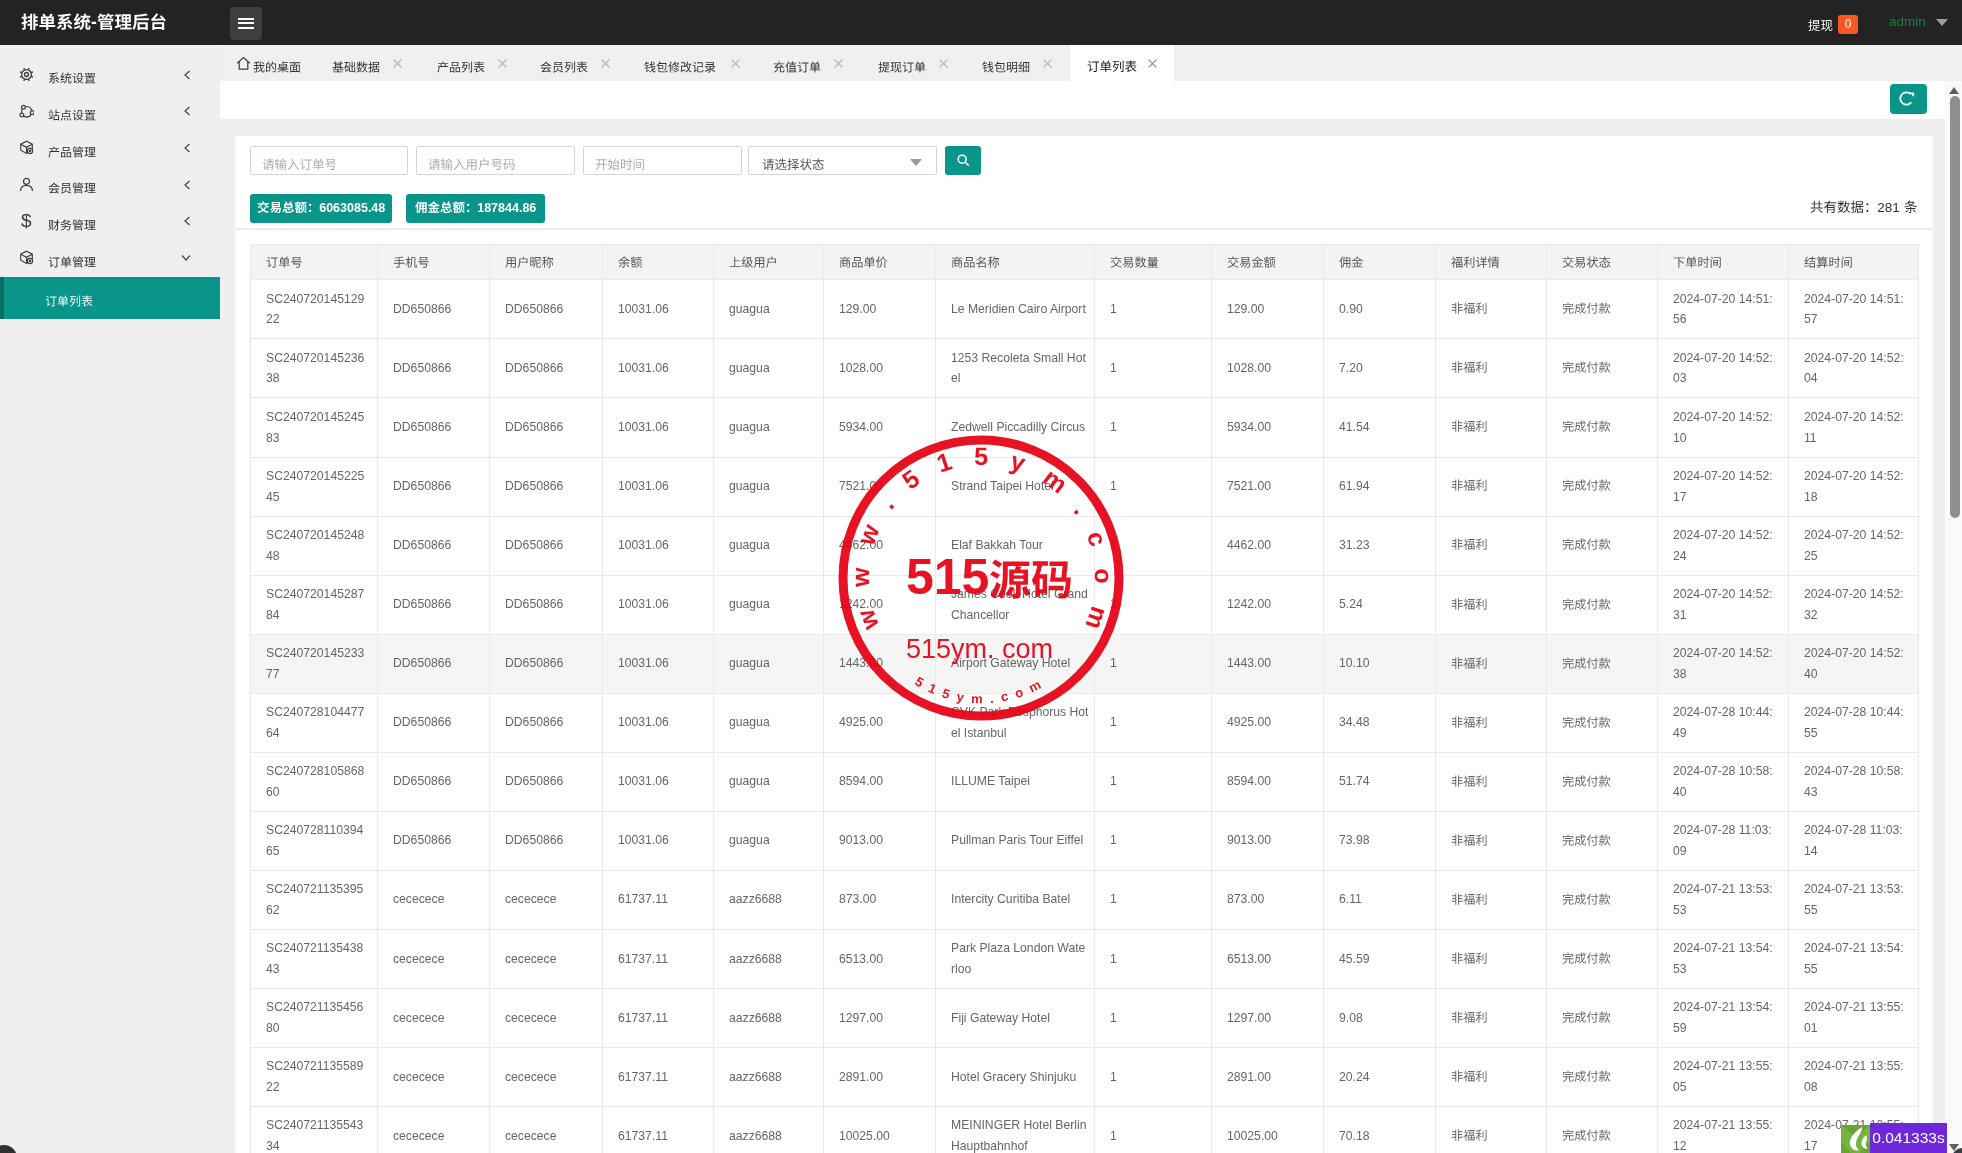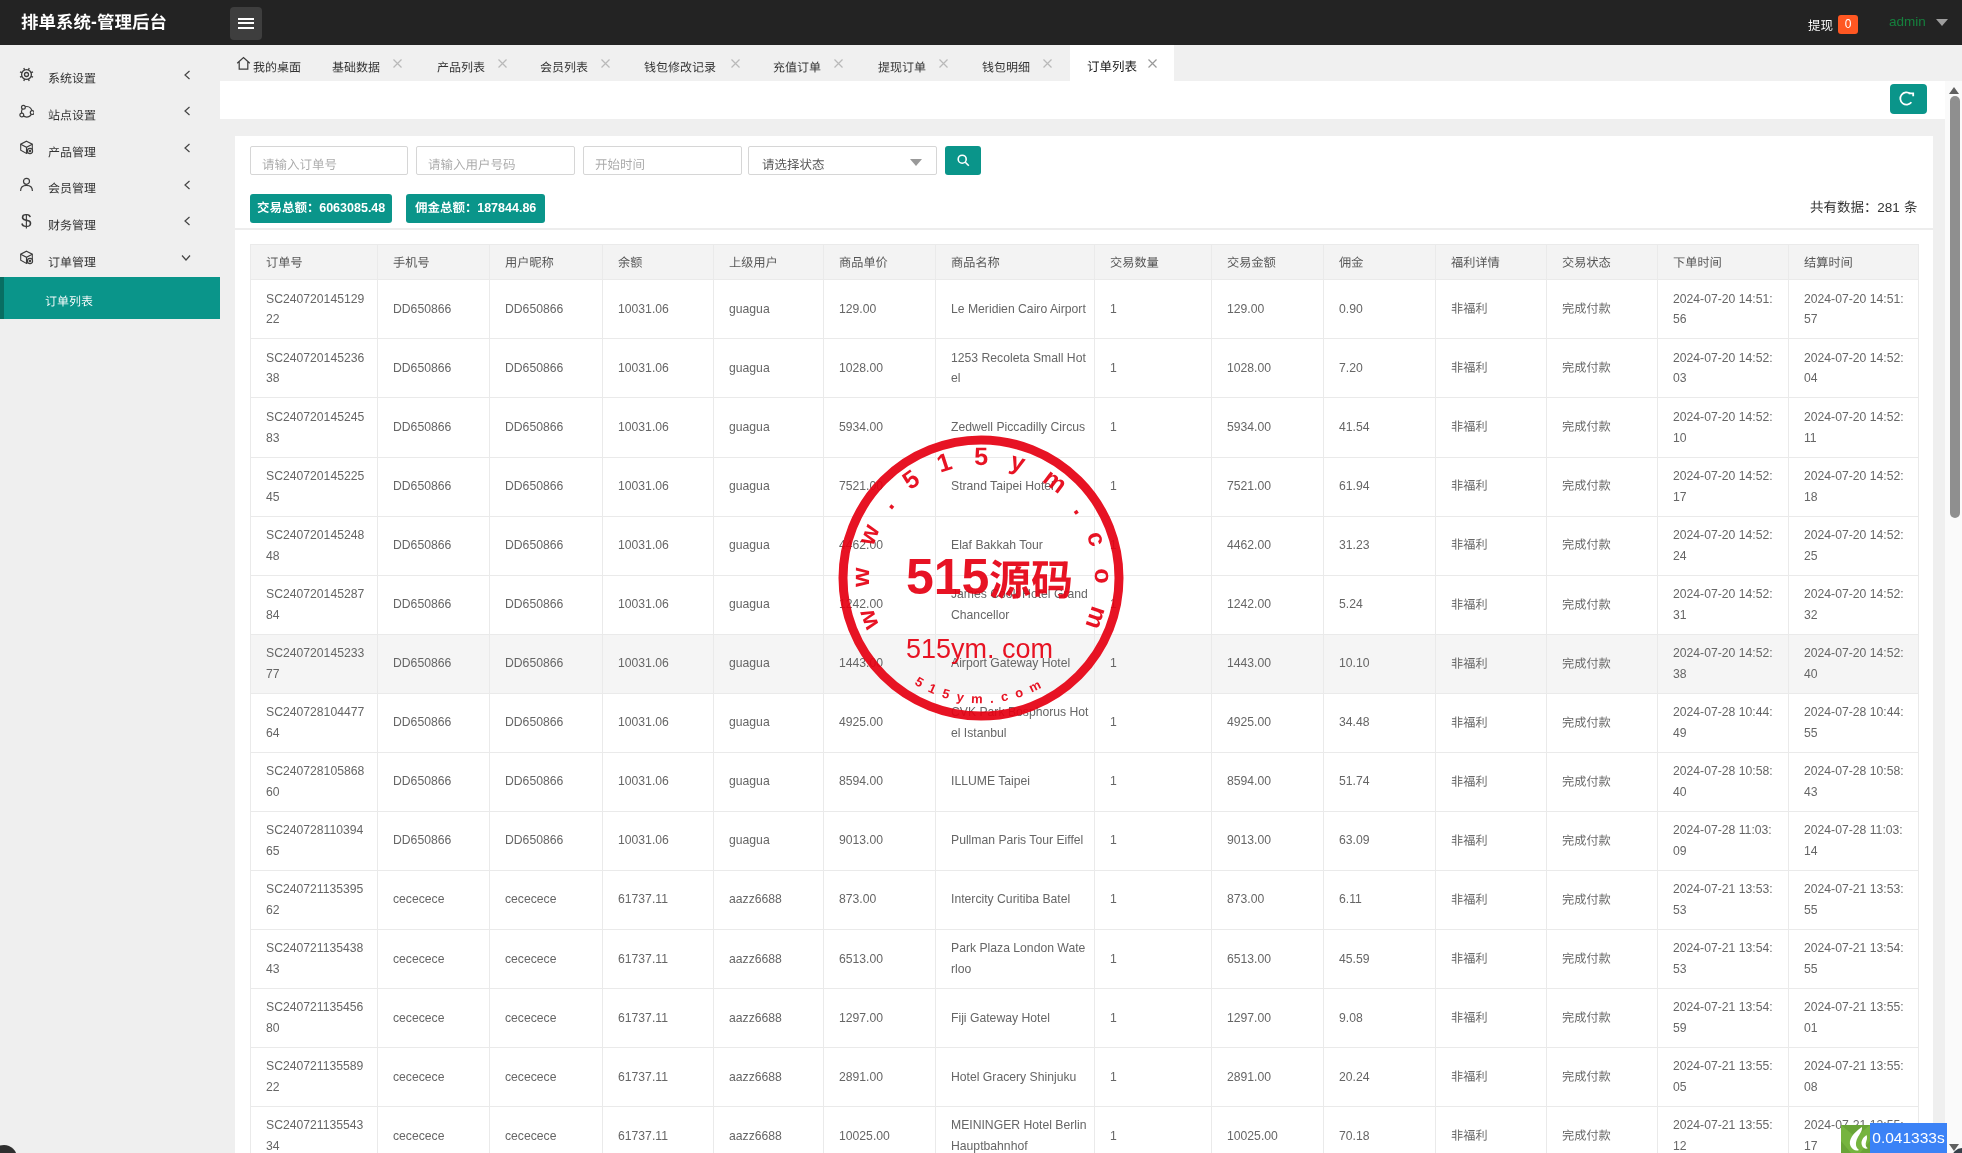--- a/index.html
+++ b/index.html
@@ -724,21 +724,21 @@
         <tr>
           <td>SC240728110394<br>65</td>
           <td>DD650866</td>
           <td>DD650866</td>
           <td>10031.06</td>
           <td>guagua</td>
           <td>9013.00</td>
           <td>Pullman Paris Tour Eiffel</td>
           <td>1</td>
           <td>9013.00</td>
-          <td>63.09</td>
+          <td>73.98</td>
           <td><svg class="zh" width="36.6" height="12.2" viewBox="0 0 3000 1000" fill="#666">
               <use href="#z975E" x="0"></use>
               <use href="#z798F" x="1000"></use>
               <use href="#z5229" x="2000"></use>
             </svg></td>
           <td><svg class="zh" width="48.8" height="12.2" viewBox="0 0 4000 1000" fill="#666">
               <use href="#z5B8C" x="0"></use>
               <use href="#z6210" x="1000"></use>
               <use href="#z4ED8" x="2000"></use>
               <use href="#z6B3E" x="3000"></use>
@@ -893,14 +893,14 @@
 <div class="abs" style="left:1950px;top:96px;width:10px;height:422px;background:#8f8f8f;border-radius:5px"></div>
 <div class="abs" style="left:1949px;top:1144px;width:0;height:0;border:5.5px solid transparent;border-top:7px solid #606060;border-bottom:none"></div>
 <svg class="abs" style="left:1840.5px;top:1125px" width="29" height="28" viewBox="0 0 29 28">
     <rect width="29" height="28" fill="#76b43f"></rect>
     <polygon points="0,0 29,0 14.5,12" fill="#69a437"></polygon>
     <polygon points="0,28 0,16 10,28" fill="#69a437"></polygon>
     <polygon points="29,28 29,16 19,28" fill="#69a437"></polygon>
     <path d="M21 2 C12 8 7 15 9.5 21 C11 24.5 15 26.5 18 25 C14.5 22.5 14 18 16.5 13 C18.5 9 21.5 6 21 2 Z" fill="#fff"></path>
     <path d="M25.5 10 C21.5 13 19.5 16.5 21 20.5 C22 23.3 24.8 24.3 26.8 23.3 C24.5 21.8 24.2 19 25.3 16 C26.2 13.8 26.3 11.8 25.5 10 Z" fill="#fff"></path>
   </svg>
-<div class="abs" style="left:1870px;top:1122.5px;width:77px;height:30.5px;background:#3b82f6;color:#fff;font-size:15.5px;text-align:center;line-height:30.5px">0.041333s</div>
+<div class="abs" style="left:1870px;top:1122.5px;width:77px;height:30.5px;background:#6d28d9;color:#fff;font-size:15.5px;text-align:center;line-height:30.5px">0.041333s</div>
 <div class="abs" style="left:1952px;top:1148px;width:20px;height:20px;border-radius:50%;background:#37404a"></div>
 <div class="abs" style="left:-9px;top:1145px;width:26px;height:26px;border-radius:50%;background:#2f2f2f"></div>
 </body></html>

